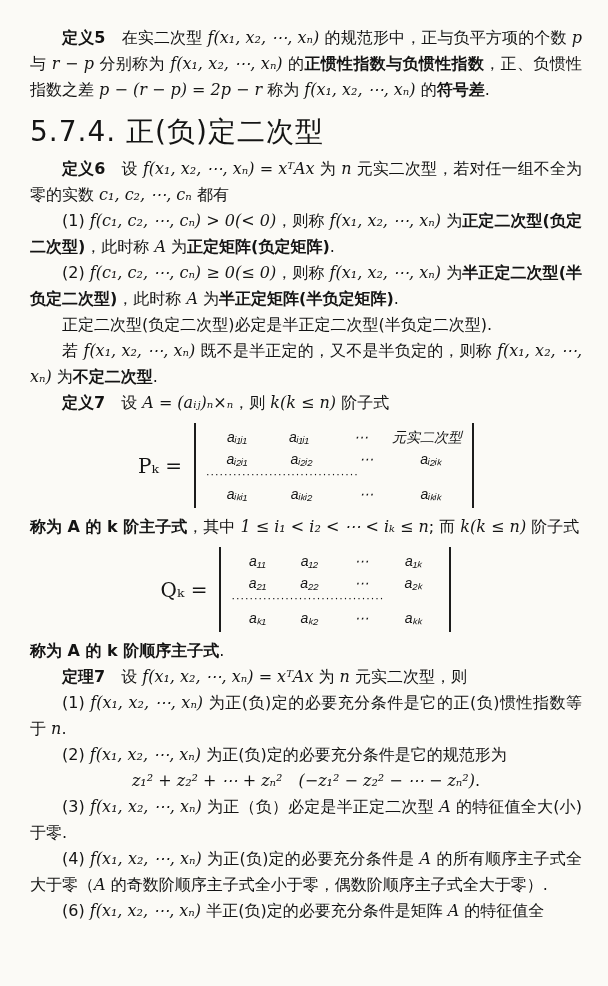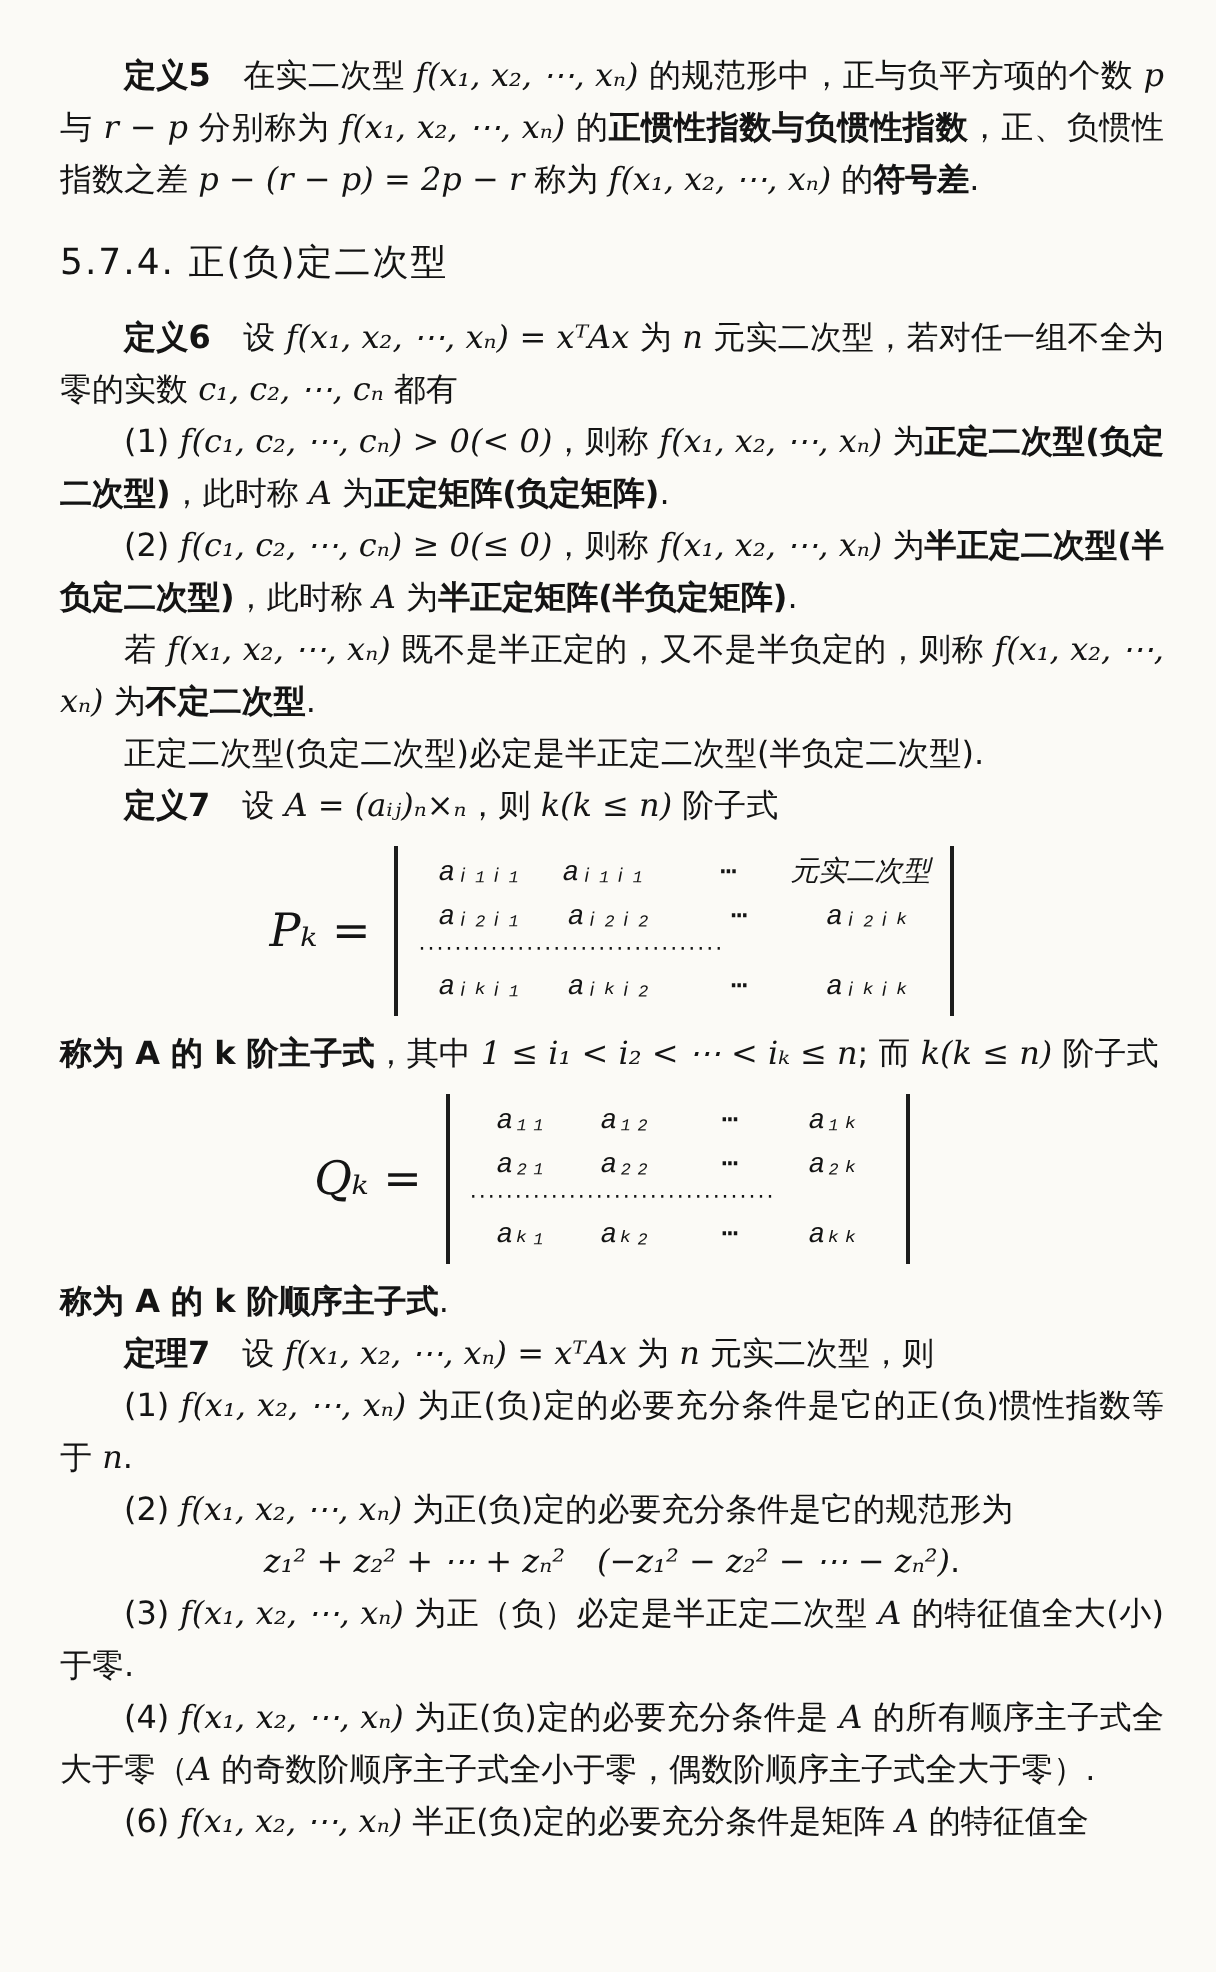--- a/index.html
+++ b/index.html
@@ -14,41 +14,41 @@
     font-family:"DejaVu Sans",sans-serif;
     font-size:16px;
     line-height:26px;
     overflow:hidden;
   }
   p{margin:0;text-indent:2em;text-align:justify;}
   p.noindent{text-indent:0;}
   .b{font-weight:bold;}
   .it{font-style:italic;font-family:"DejaVu Serif",serif;}
   .heading{
-    font-size:18px;line-height:30px;font-weight:500;
+    font-size:28px;line-height:30px;font-weight:500;
     margin:14px 0 9px 0;text-indent:0;text-align:left;
     letter-spacing:1px;
   }
   .matrix-block{
     display:flex;justify-content:center;align-items:center;
     margin:7px 0 6px 0;
   }
   .mlabel{
-    font-style:italic;font-family:"DejaVu Serif",serif;
-    font-size:23px;margin-right:12px;
+    font-family:"DejaVu Serif",serif;
+    font-size:20px;margin-right:12px;
   }
   .det{
     border-left:2px solid #1c1c1c;
     border-right:2px solid #1c1c1c;
     padding:3px 10px;
   }
   .mrow{
     display:flex;justify-content:space-between;
     height:22px;line-height:22px;
-    font-family:Liberation Mono, monospace;font-style:italic;
+    font-family:Liberation Sans, sans-serif;font-style:italic;
     font-size:14px;
   }
   .mrow span{min-width:62px;text-align:center;}
   .qk .mrow span{min-width:52px;}
   .dotsrow{
     height:13px;line-height:9px;font-size:11px;
     letter-spacing:1px;text-align:center;
     font-style:normal;font-family:"DejaVu Sans",sans-serif;
     overflow:hidden;white-space:nowrap;
   }
@@ -59,22 +59,22 @@
 
 <div class="page">
 
   <p><span class="b">定义5</span><span>　在实二次型 </span><span class="it">f(x₁, x₂, ⋯, xₙ)</span><span> 的规范形中，正与负平方项的个数 </span><span class="it">p</span><span> 与 </span><span class="it">r − p</span><span> 分别称为 </span><span class="it">f(x₁, x₂, ⋯, xₙ)</span><span> 的</span><span class="b">正惯性指数与负惯性指数</span><span>，正、负惯性指数之差 </span><span class="it">p − (r − p) = 2p − r</span><span> 称为 </span><span class="it">f(x₁, x₂, ⋯, xₙ)</span><span> 的</span><span class="b">符号差</span><span>.</span></p>
 
   <div class="heading">5.7.4. 正(负)定二次型</div>
 
   <p><span class="b">定义6</span><span>　设 </span><span class="it">f(x₁, x₂, ⋯, xₙ) = xᵀAx</span><span> 为 </span><span class="it">n</span><span> 元实二次型，若对任一组不全为零的实数 </span><span class="it">c₁, c₂, ⋯, cₙ</span><span> 都有</span></p>
   <p><span>(1) </span><span class="it">f(c₁, c₂, ⋯, cₙ) &gt; 0(&lt; 0)</span><span>，则称 </span><span class="it">f(x₁, x₂, ⋯, xₙ)</span><span> 为</span><span class="b">正定二次型(负定二次型)</span><span>，此时称 </span><span class="it">A</span><span> 为</span><span class="b">正定矩阵(负定矩阵)</span><span>.</span></p>
   <p><span>(2) </span><span class="it">f(c₁, c₂, ⋯, cₙ) ≥ 0(≤ 0)</span><span>，则称 </span><span class="it">f(x₁, x₂, ⋯, xₙ)</span><span> 为</span><span class="b">半正定二次型(半负定二次型)</span><span>，此时称 </span><span class="it">A</span><span> 为</span><span class="b">半正定矩阵(半负定矩阵)</span><span>.</span></p>
+  <p><span>正定二次型(负定二次型)必定是半正定二次型(半负定二次型).</span></p>
   <p><span>若 </span><span class="it">f(x₁, x₂, ⋯, xₙ)</span><span> 既不是半正定的，又不是半负定的，则称 </span><span class="it">f(x₁, x₂, ⋯, xₙ)</span><span> 为</span><span class="b">不定二次型</span><span>.</span></p>
-  <p><span>正定二次型(负定二次型)必定是半正定二次型(半负定二次型).</span></p>
   <p><span class="b">定义7</span><span>　设 </span><span class="it">A = (aᵢⱼ)ₙ×ₙ</span><span>，则 </span><span class="it">k(k ≤ n)</span><span> 阶子式</span></p>
 
   <div class="matrix-block">
     <span class="mlabel">Pₖ =</span>
     <div class="det">
       <div class="mrow">
         <span>aᵢ₁ᵢ₁</span>
         <span>aᵢ₁ᵢ₁</span>
         <span>⋯</span>
         <span>元实二次型</span>

